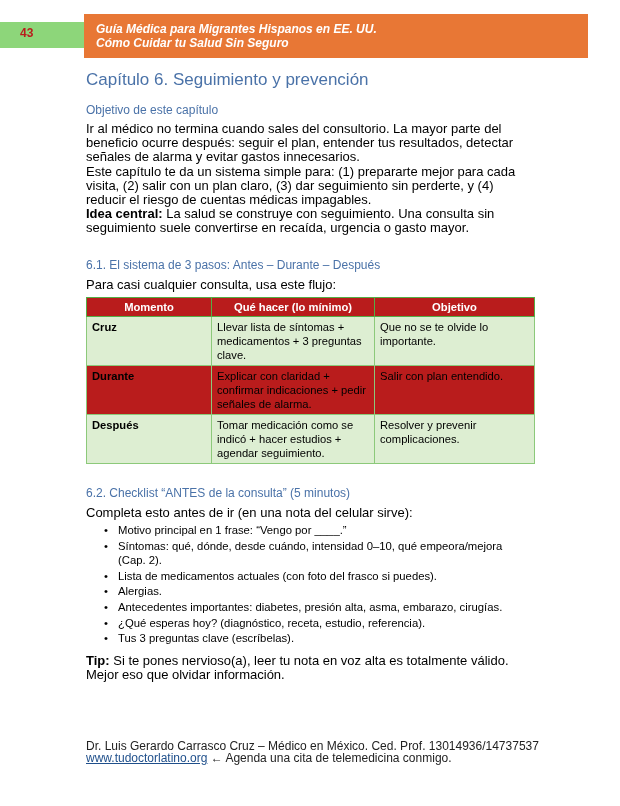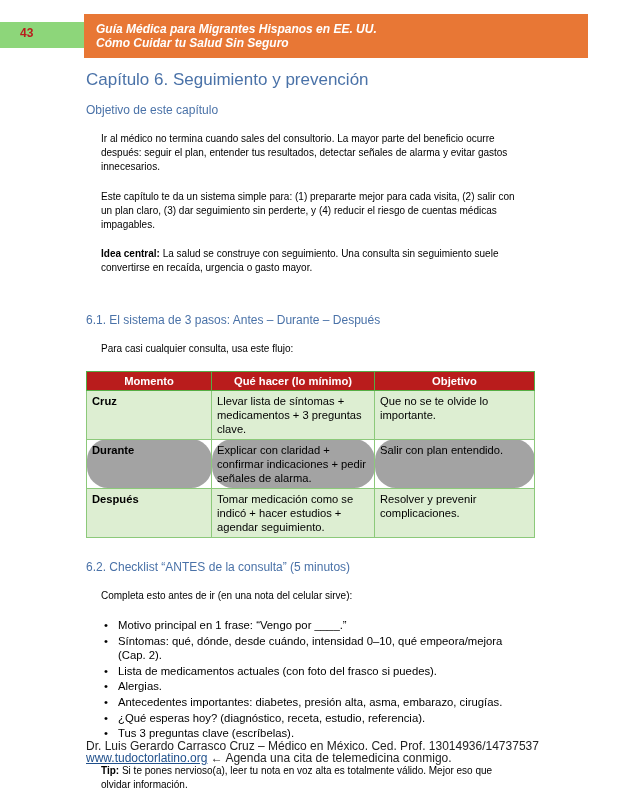--- a/index.html
+++ b/index.html
@@ -83,23 +83,23 @@
     margin: 0 0 5px 0;
   }
   h2.section-title {
     font-size: 12px;
     font-weight: normal;
     color: #4a72a8;
     margin: 0 0 6px 0;
   }
 
   p.body {
-    font-size: 10px;
+    font-size: 13px;
     line-height: 14.2px;
-    margin: 15px;
+    margin: 0;
     text-align: left;
   }
   p.body + p.body { margin-top: 0; }
   .lead-in { font-weight: bold; }
 
   .spacer-lg { height: 22px; }
   .spacer-sm { height: 7px; }
 
   
   table.flow-table {
@@ -118,21 +118,21 @@
     border: 1px solid #55ad45;
   }
   table.flow-table td {
     border: 1px solid #8cc97a;
     font-size: 11.2px;
     line-height: 14px;
     padding: 3px 5px;
     vertical-align: top;
   }
   table.flow-table tr.tint td { background: #ddeed2; }
-  table.flow-table tr.plain td { background: #a3a3a3; border-radius: 21px; }
+  table.flow-table tr.plain td { background: #b91c1c; }
   table.flow-table td.moment { font-weight: bold; }
   .col-moment { width: 125px; }
   .col-what   { width: 163px; }
   .col-goal   { width: 160px; }
 
   
   ul.checklist {
     margin: 3px 12px 0 0;
     padding-left: 18px;
     list-style: none;

